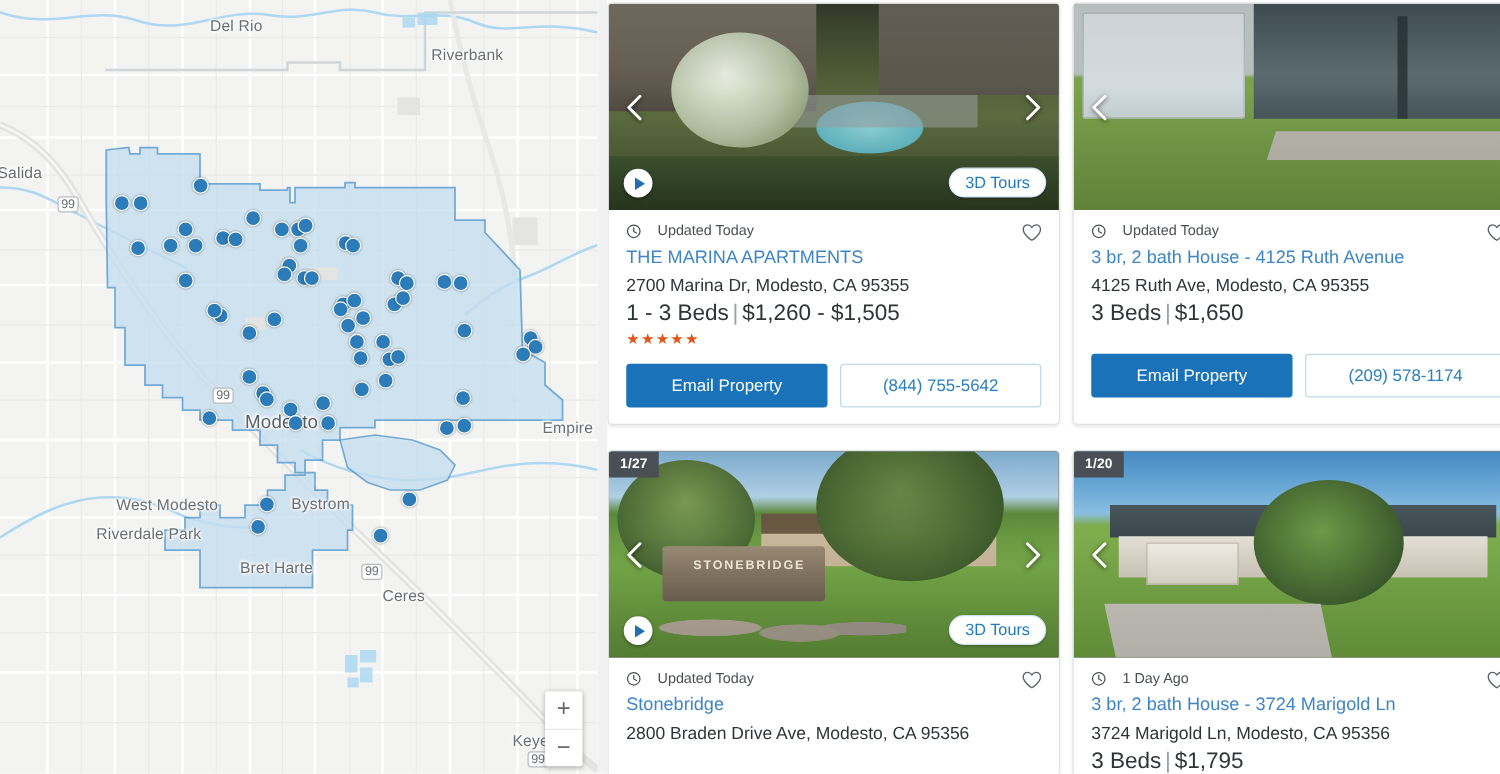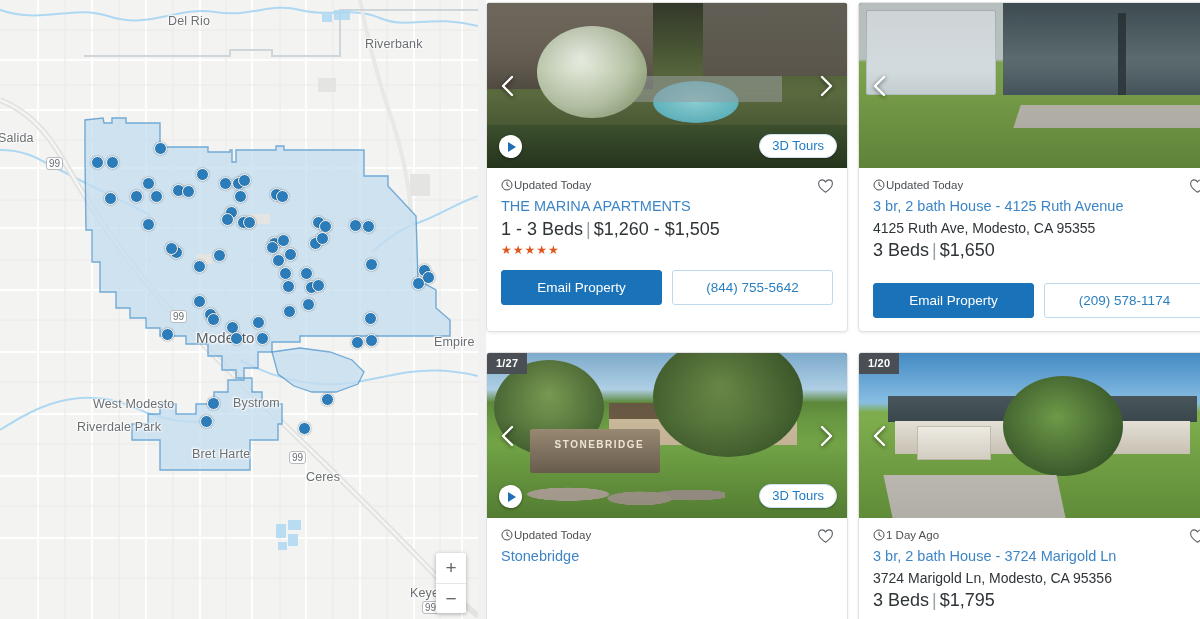--- a/index.html
+++ b/index.html
@@ -195,21 +195,21 @@
   }
   .count-badge {
     position: absolute; left: 0; top: 0;
     background: #4a4f55; color: #fff;
     font-size: 11px; font-weight: bold;
     padding: 4px 9px 5px;
     letter-spacing: .2px;
   }
 
   .card-body { padding: 11px 14px 13px; position: relative; }
-  .updated-row { display: flex; align-items: flex-end; gap: 1px; color: #4b4f53; font-size: 11.5px; margin-bottom: 5px; }
+  .updated-row { display: flex; align-items: flex-end; gap: 13px; color: #4b4f53; font-size: 11.5px; margin-bottom: 5px; }
   .clock-icon { display: block; }
   .heart-icon { position: absolute; right: 13px; top: 10px; cursor: pointer; }
   .title-link {
     display: block;
     color: #3d85c6; font-size: 14.5px; line-height: 20px;
     margin-bottom: 2px; cursor: pointer; text-decoration: none;
   }
   .addr { color: #2f3437; font-size: 14px; line-height: 21px; }
   .beds { color: #2f3437; font-size: 18px; line-height: 22px; }
   .beds .sep { color: #9aa0a4; padding: 0 3px; }
@@ -292,21 +292,21 @@
       <g fill="#e4e4e2">
         <rect x="318" y="78" width="18" height="14"></rect>
         <rect x="248" y="214" width="22" height="10"></rect>
         <rect x="196" y="254" width="16" height="10"></rect>
         <rect x="410" y="174" width="20" height="22"></rect>
       </g>
     </svg>
 
     <div>
       <div class="map-label" style="left:168px;top:14px">Del Rio</div>
-      <div class="map-label" style="left:365px;top:37px">Riverbank</div>
+      <div class="map-label" style="left:345px;top:37px">Riverbank</div>
       <div class="map-label" style="left:-2px;top:131px">Salida</div>
       <div class="map-label big" style="left:196px;top:329px">Modesto</div>
       <div class="map-label" style="left:434px;top:335px">Empire</div>
       <div class="map-label" style="left:93px;top:397px">West Modesto</div>
       <div class="map-label" style="left:233px;top:396px">Bystrom</div>
       <div class="map-label" style="left:77px;top:420px">Riverdale Park</div>
       <div class="map-label" style="left:192px;top:447px">Bret Harte</div>
       <div class="map-label" style="left:306px;top:470px">Ceres</div>
       <div class="map-label" style="left:410px;top:586px">Keyes</div>
     </div>
@@ -424,20 +424,21 @@
             <svg class="clock-icon" width="12" height="12" viewBox="0 0 12 12">
                 <circle cx="6" cy="6" r="5" fill="none" stroke="#4b4f53" stroke-width="1"></circle>
                 <polyline points="6,3.2 6,6.2 8.2,7.4" fill="none" stroke="#4b4f53" stroke-width="1" stroke-linecap="round"></polyline>
               </svg>
             <span>Updated Today</span>
           </div>
           <svg class="heart-icon" width="17" height="16" viewBox="0 0 17 16">
               <path d="M8.5 14.2C8.5 14.2 1.6 9.9 1.6 5.6 1.6 3.3 3.3 1.9 5.1 1.9c1.6 0 2.8 1.1 3.4 2 .6-.9 1.8-2 3.4-2 1.8 0 3.5 1.4 3.5 3.7 0 4.3-6.9 8.6-6.9 8.6z" fill="none" stroke="#5c6166" stroke-width="1.1"></path>
             </svg>
           <a class="title-link">THE MARINA APARTMENTS</a>
+          <div class="addr">2700 Marina Dr, Modesto, CA 95355</div>
           <div class="beds">
             <span>1 - 3 Beds</span><span class="sep">|</span><span>$1,260 - $1,505</span>
           </div>
           <div class="stars">★★★★★</div>
           <div class="cta-row">
             <div class="btn btn-primary">Email Property</div>
             <div class="btn btn-ghost">(844) 755-5642</div>
           </div>
         </div>
       </div>
@@ -514,20 +515,21 @@
             <svg class="clock-icon" width="12" height="12" viewBox="0 0 12 12">
                 <circle cx="6" cy="6" r="5" fill="none" stroke="#4b4f53" stroke-width="1"></circle>
                 <polyline points="6,3.2 6,6.2 8.2,7.4" fill="none" stroke="#4b4f53" stroke-width="1" stroke-linecap="round"></polyline>
               </svg>
             <span>Updated Today</span>
           </div>
           <svg class="heart-icon" width="17" height="16" viewBox="0 0 17 16">
               <path d="M8.5 14.2C8.5 14.2 1.6 9.9 1.6 5.6 1.6 3.3 3.3 1.9 5.1 1.9c1.6 0 2.8 1.1 3.4 2 .6-.9 1.8-2 3.4-2 1.8 0 3.5 1.4 3.5 3.7 0 4.3-6.9 8.6-6.9 8.6z" fill="none" stroke="#5c6166" stroke-width="1.1"></path>
             </svg>
           <a class="title-link">Stonebridge</a>
+          <div class="addr">2800 Braden Drive Ave, Modesto, CA 95356</div>
         </div>
       </div>
 
       <div class="card">
         <div class="card-media">
           <div class="ph ph4">
             <div class="roof4"></div>
               <div class="face4"></div>
               <div class="door4"></div>
             <div class="bush4"></div>

